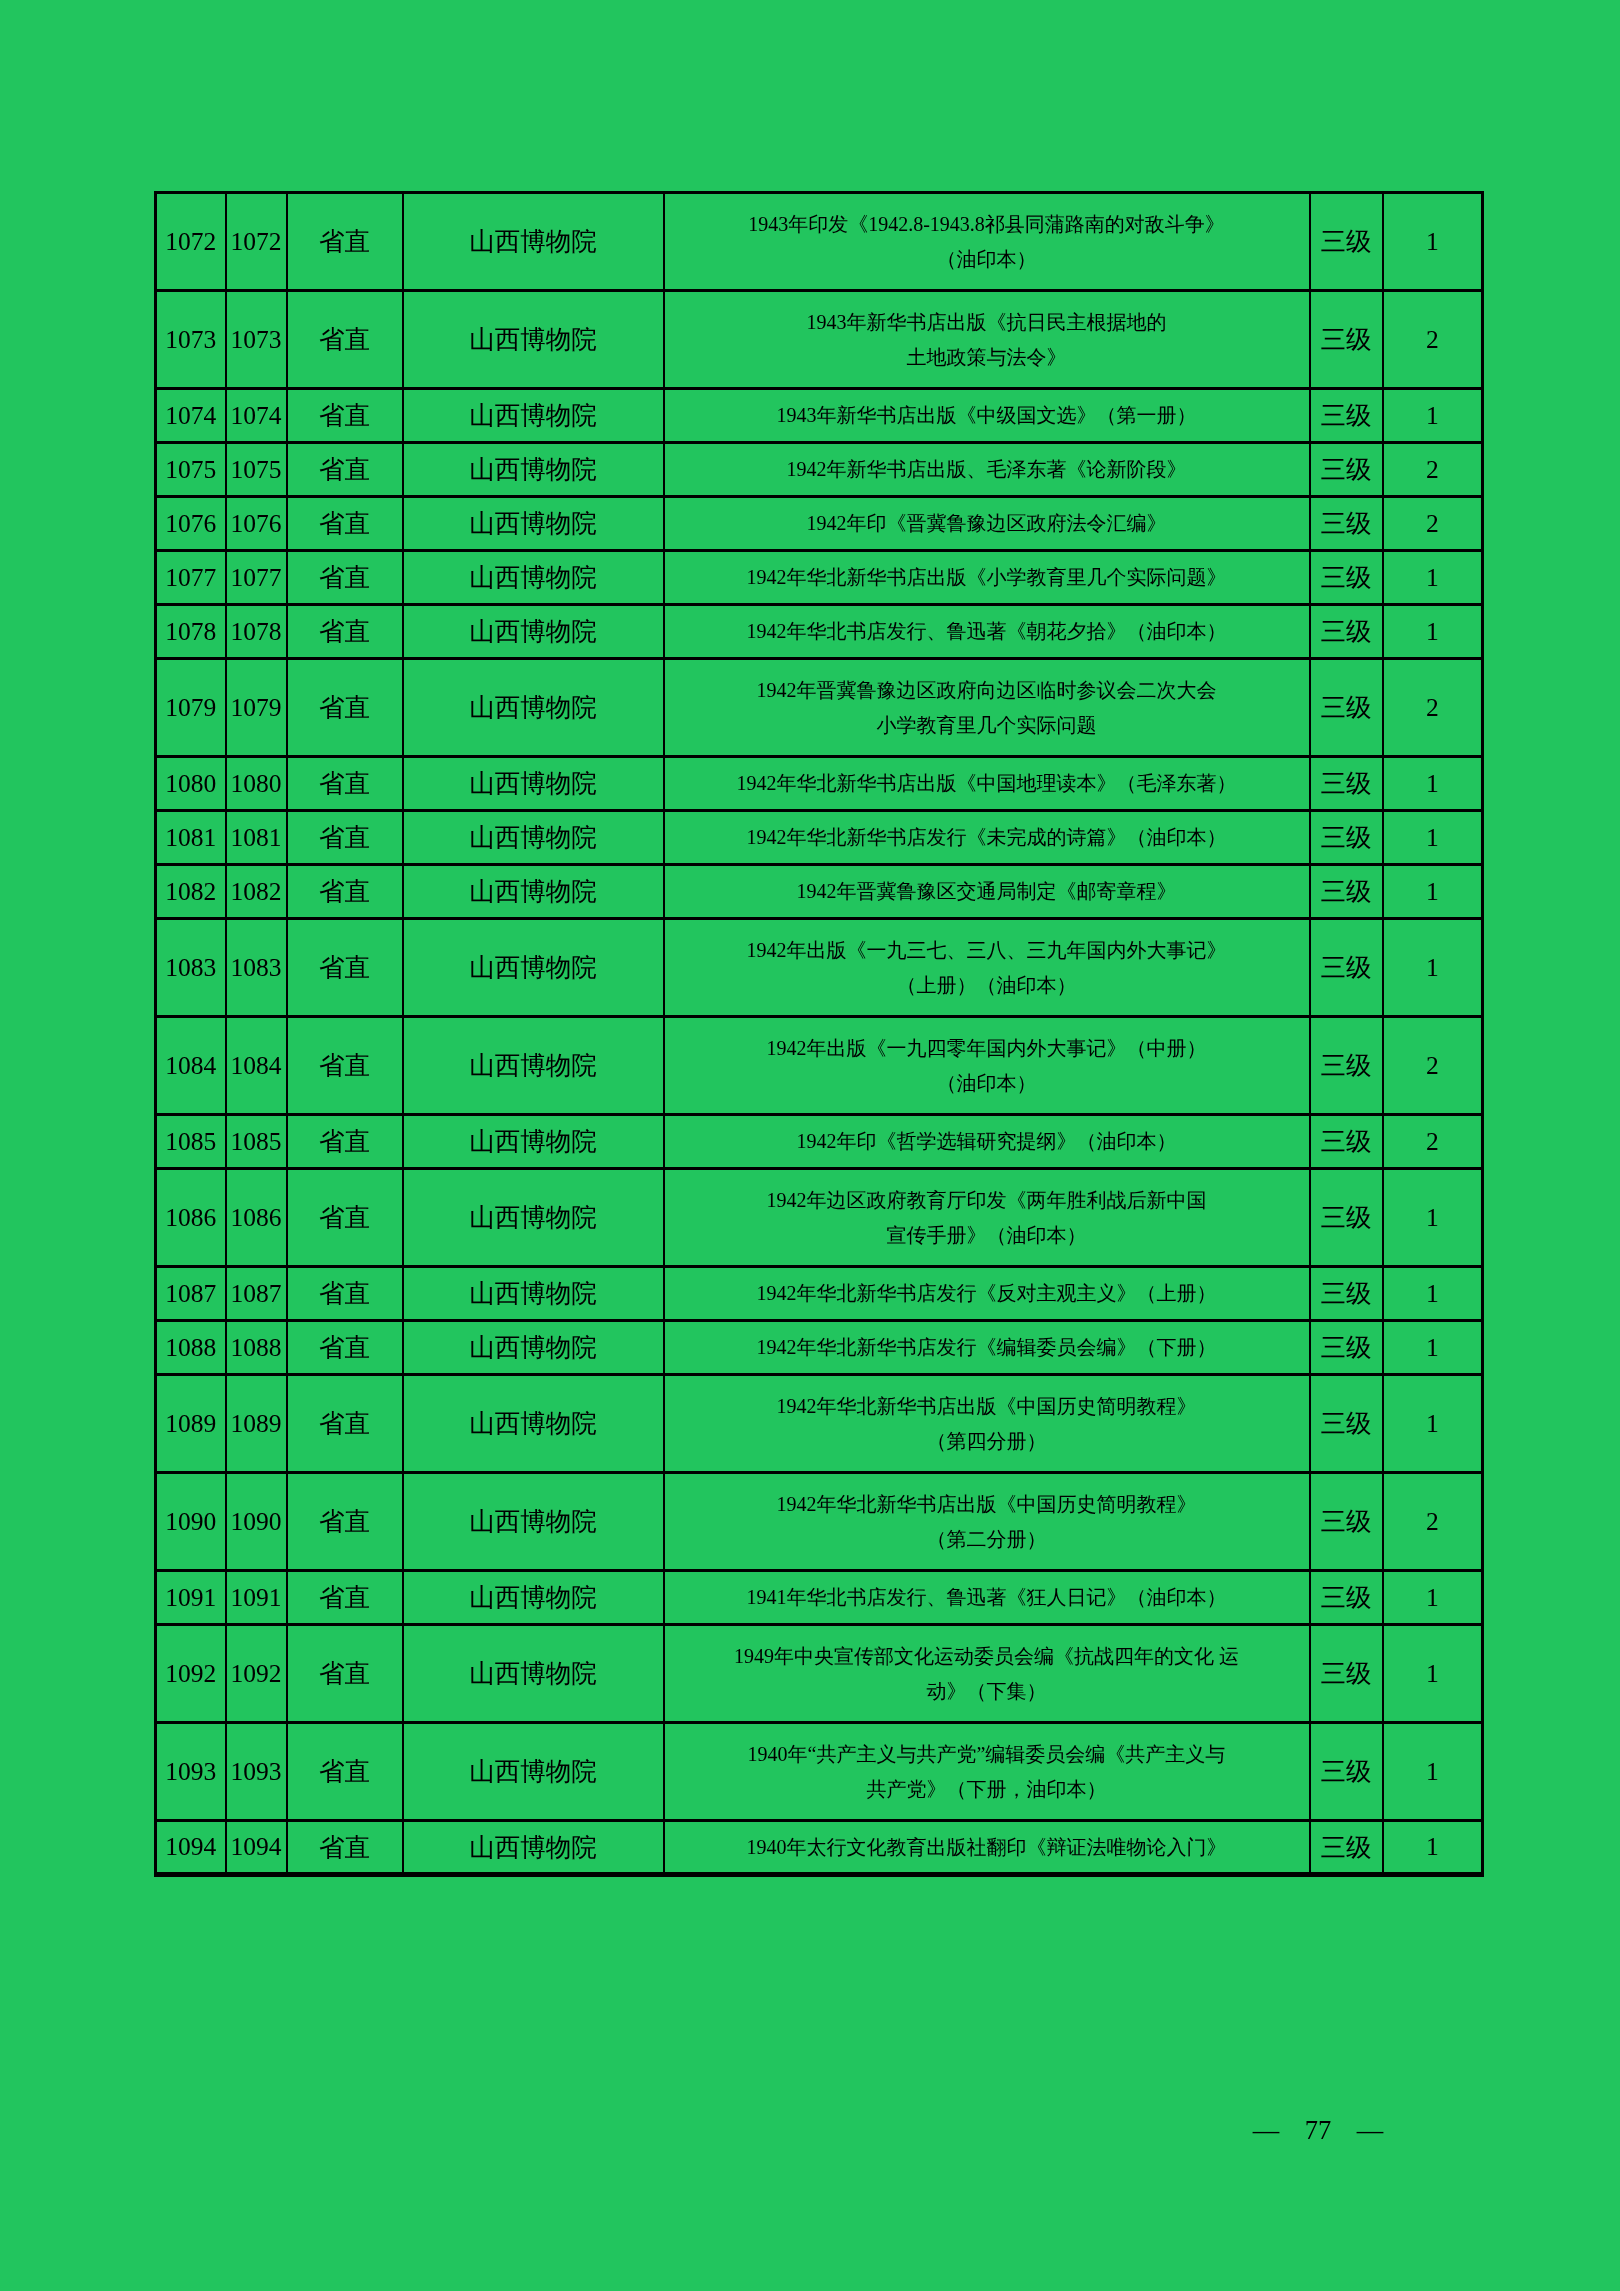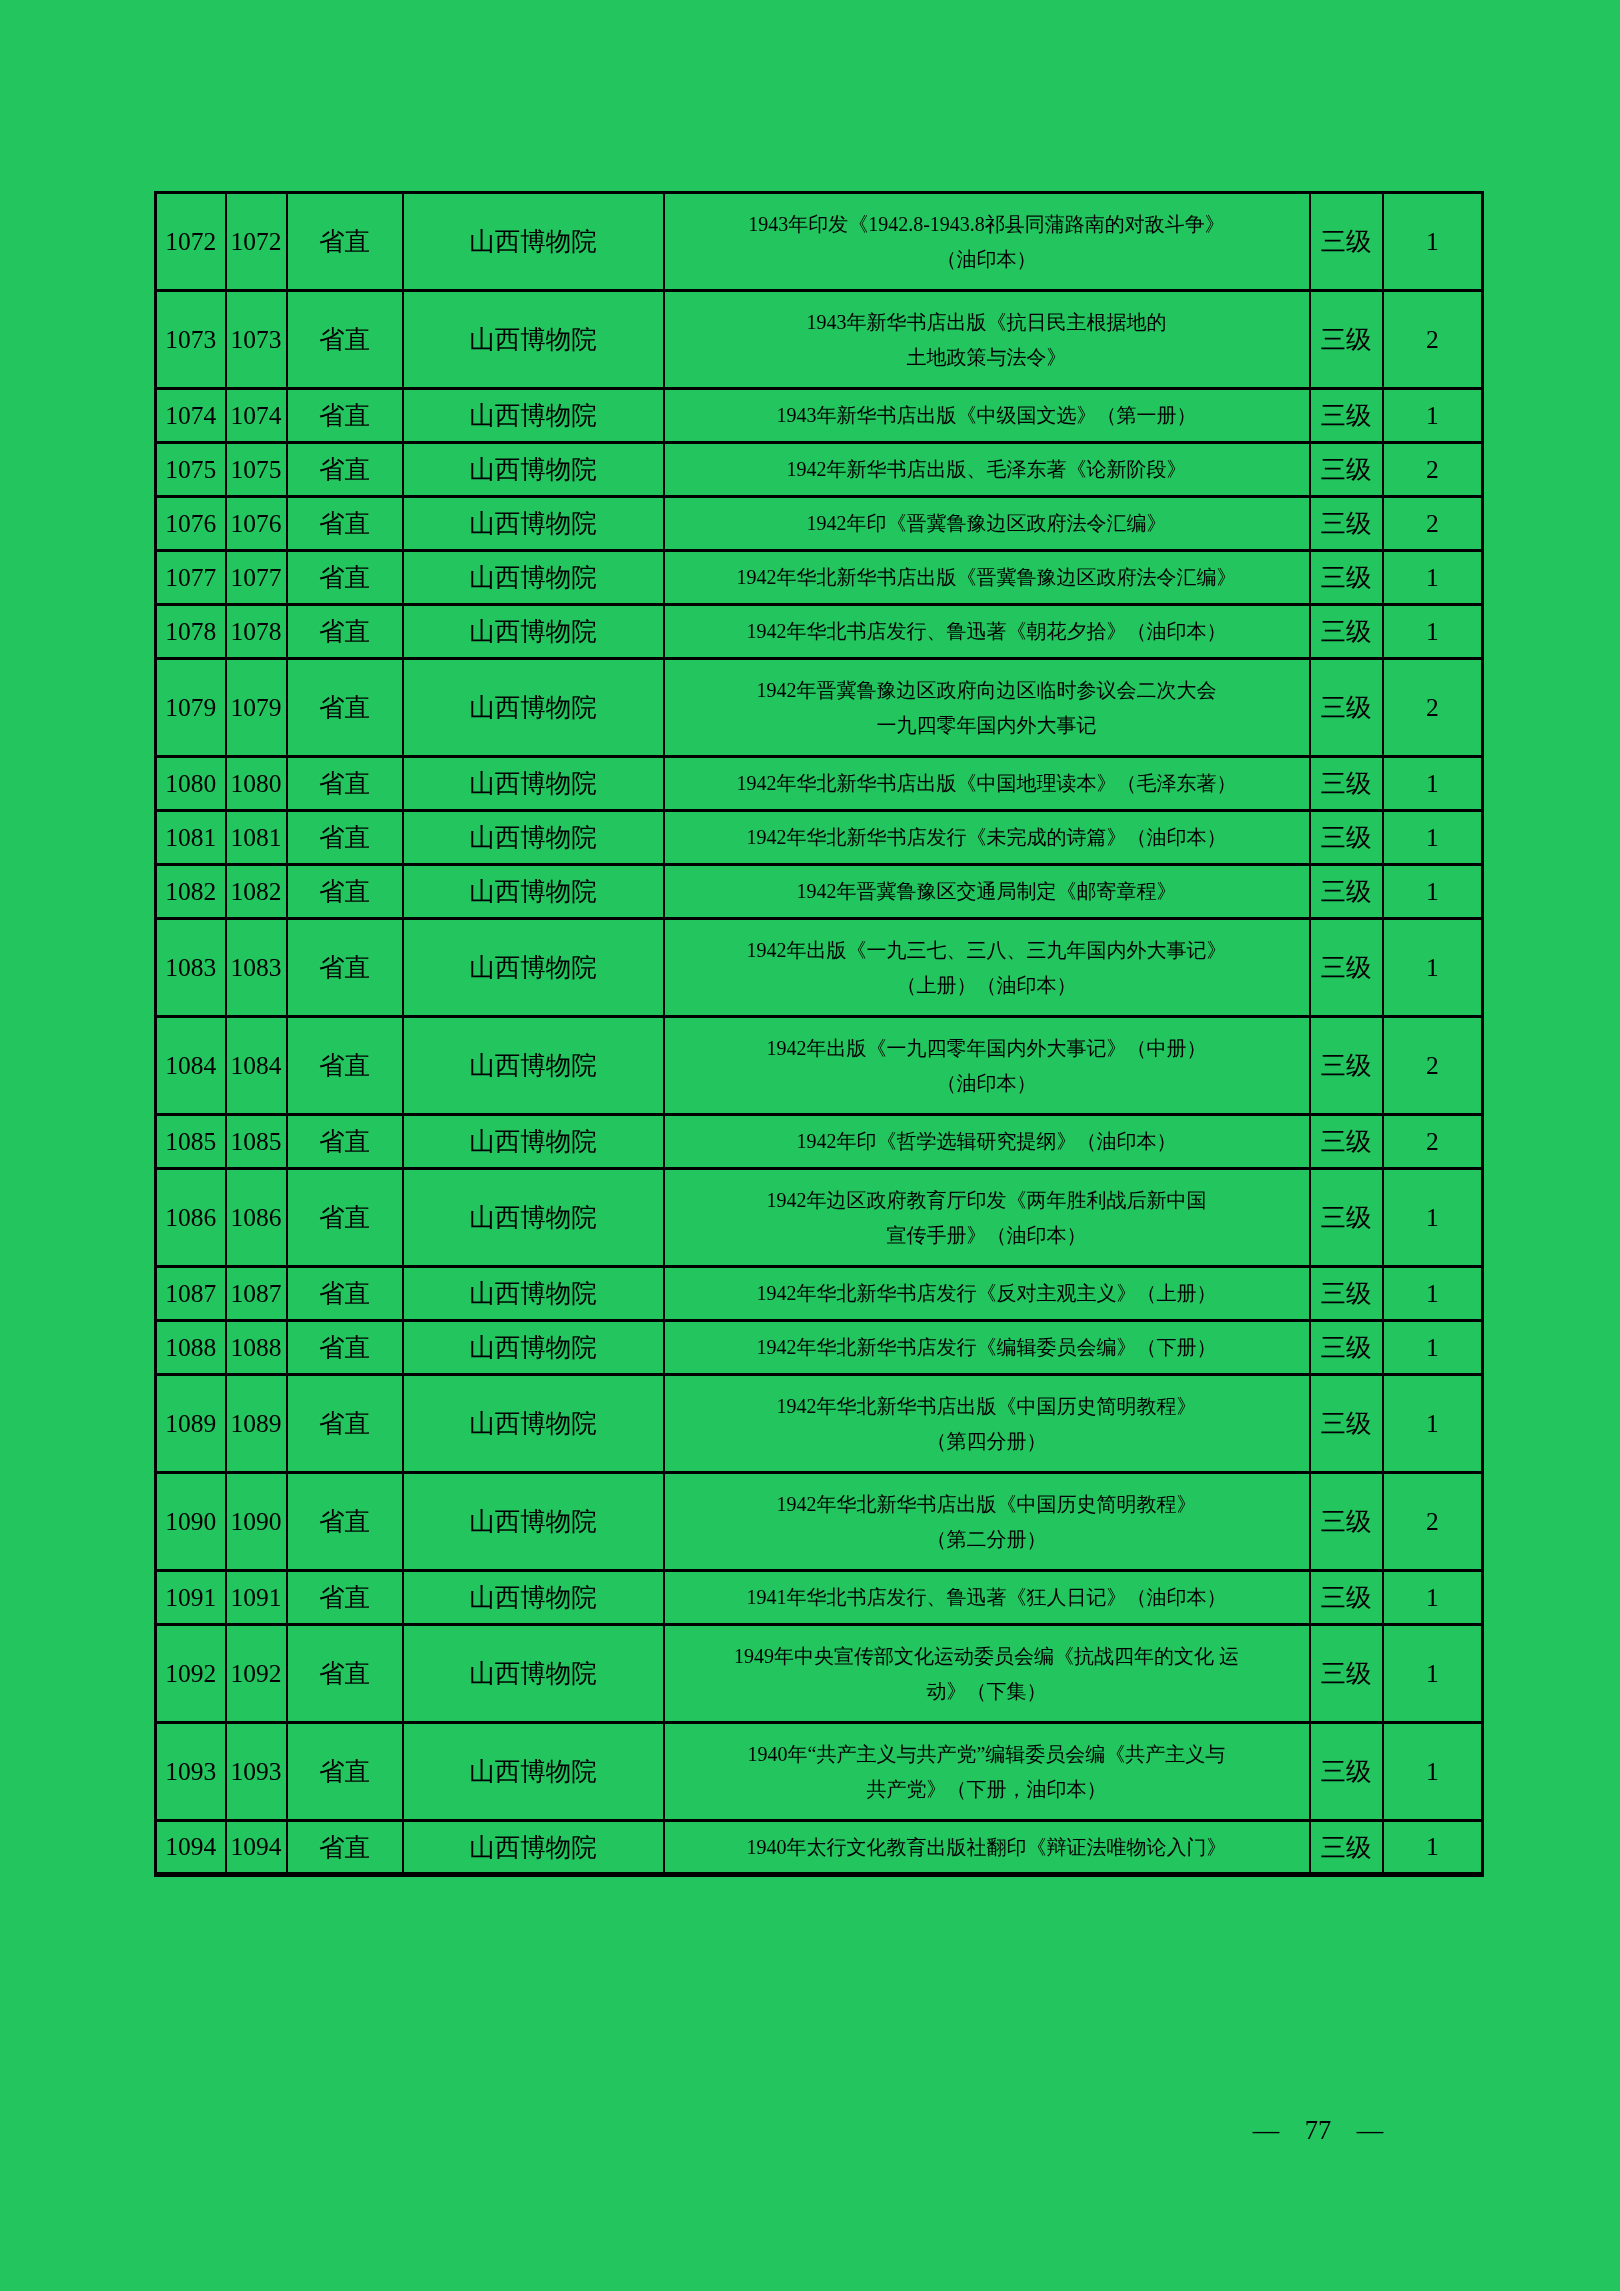--- a/index.html
+++ b/index.html
@@ -117,40 +117,40 @@
           <td>山西博物院</td>
           <td class="desc">1942年印《晋冀鲁豫边区政府法令汇编》</td>
           <td>三级</td>
           <td>2</td>
         </tr>
         <tr class="short">
           <td>1077</td>
           <td>1077</td>
           <td>省直</td>
           <td>山西博物院</td>
-          <td class="desc">1942年华北新华书店出版《晋冀鲁豫边区政府法令汇编》</td>
+          <td class="desc">1942年华北新华书店出版《小学教育里几个实际问题》</td>
           <td>三级</td>
           <td>1</td>
         </tr>
         <tr class="short">
           <td>1078</td>
           <td>1078</td>
           <td>省直</td>
           <td>山西博物院</td>
           <td class="desc">1942年华北书店发行、鲁迅著《朝花夕拾》（油印本）</td>
           <td>三级</td>
           <td>1</td>
         </tr>
         <tr class="tall">
           <td>1079</td>
           <td>1079</td>
           <td>省直</td>
           <td>山西博物院</td>
           <td class="desc">1942年晋冀鲁豫边区政府向边区临时参议会二次大会
-一九四零年国内外大事记</td>
+小学教育里几个实际问题</td>
           <td>三级</td>
           <td>2</td>
         </tr>
         <tr class="short">
           <td>1080</td>
           <td>1080</td>
           <td>省直</td>
           <td>山西博物院</td>
           <td class="desc">1942年华北新华书店出版《中国地理读本》（毛泽东著）</td>
           <td>三级</td>

